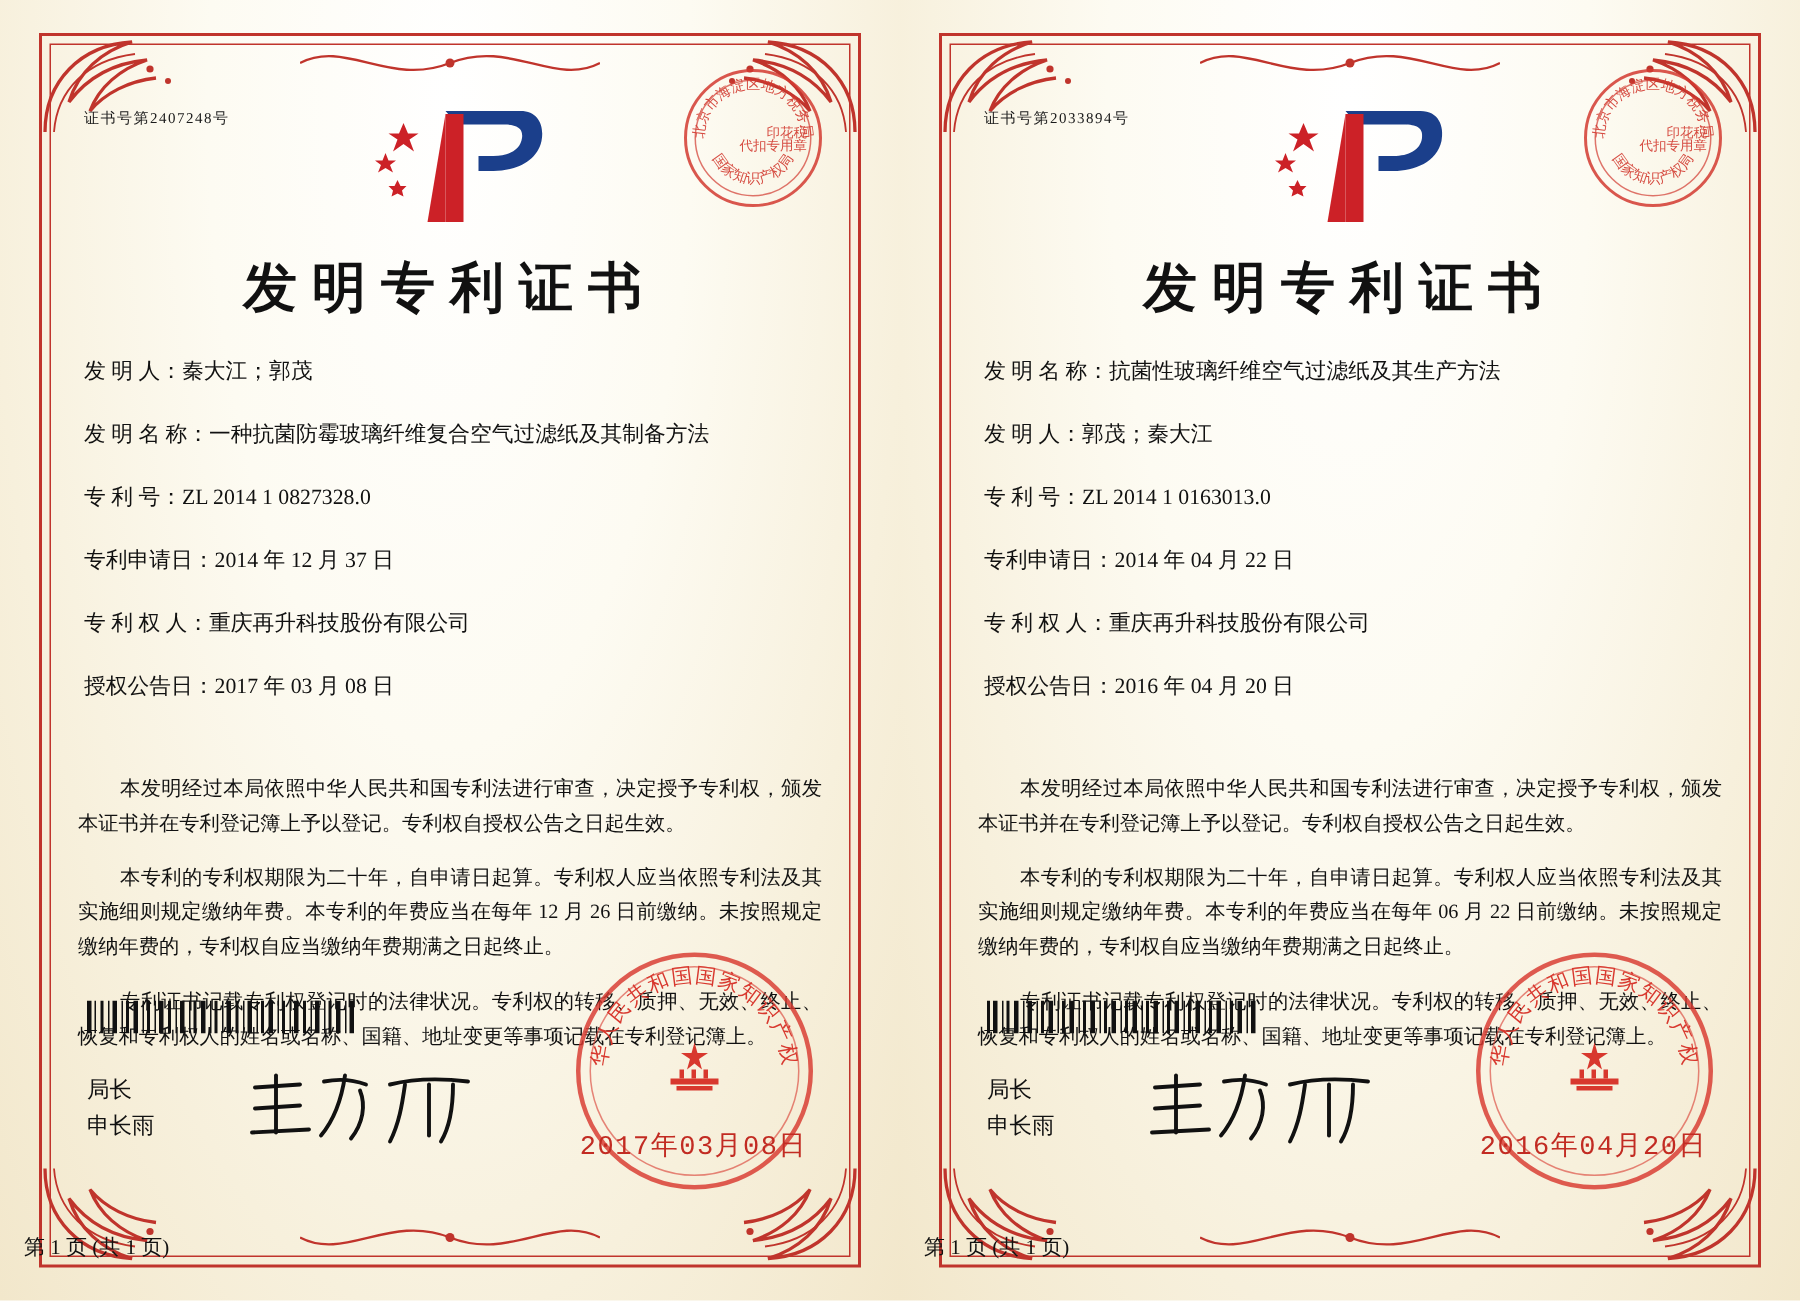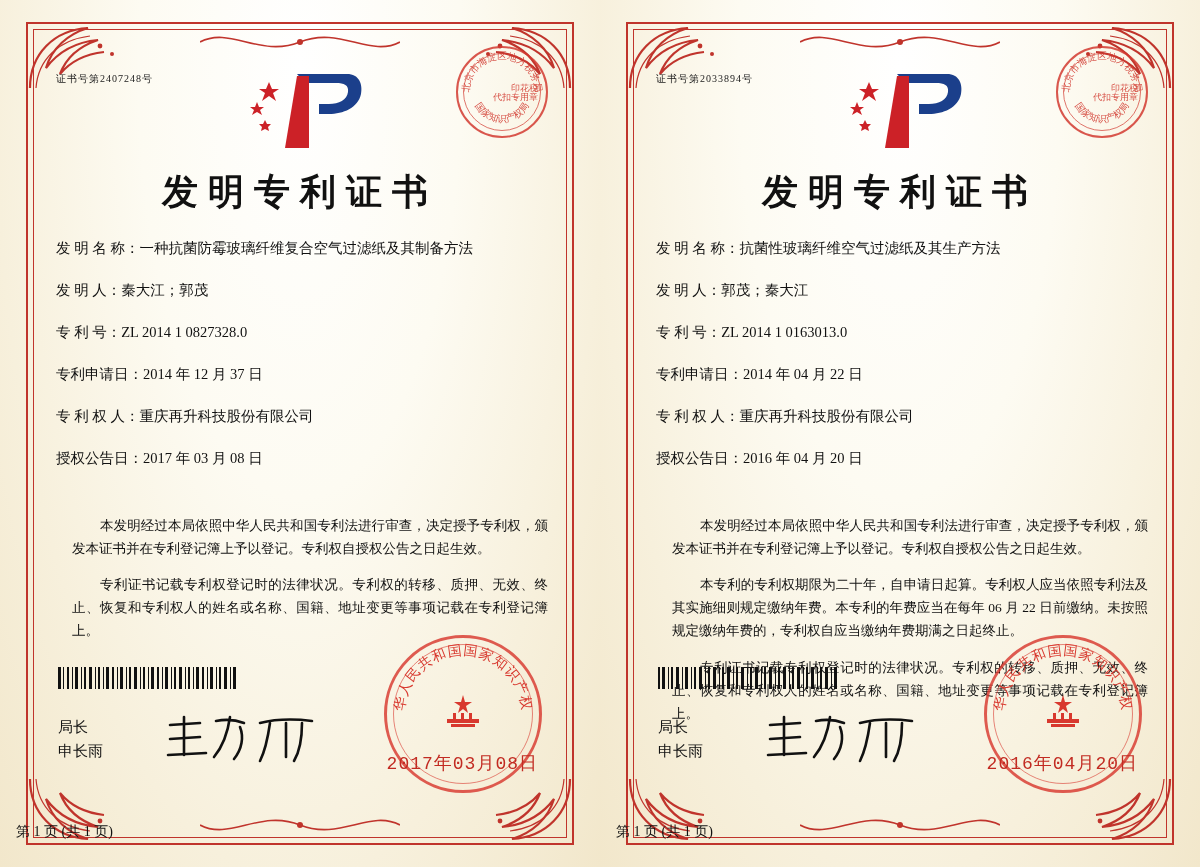--- a/index.html
+++ b/index.html
@@ -80,21 +80,21 @@
   
   .fields{position:absolute;left:56px;right:56px;top:238px;}
   .field{
     font-size:14.5px;color:#111;margin-bottom:22px;line-height:20px;
     white-space:nowrap;
   }
   .field .lbl{display:inline-block;}
   .field .val{display:inline;}
 
   
-  .para-wrap{position:absolute;left:72px;right:52px;top:500px;}
+  .para-wrap{position:absolute;left:52px;right:52px;top:500px;}
   .para{
     font-size:13.5px;line-height:23px;color:#111;text-align:justify;
     text-indent:28px;margin-bottom:3px;
   }
 
   
   .barcode{position:absolute;left:58px;bottom:178px;width:180px;height:22px;}
 
   
   .sig-block{position:absolute;left:58px;bottom:104px;font-size:15px;color:#111;line-height:24px;}
@@ -197,30 +197,31 @@
     </svg>
     <div class="mid">
       <div>印花税</div>
       <div>代扣专用章</div>
     </div>
   </div>
 
   <div class="doc-title">发明专利证书</div>
 
   <div class="fields">
+    <div class="field"><span class="lbl">发 明 人：</span><span class="val">秦大江；郭茂</span></div>
     <div class="field"><span class="lbl">发 明 名 称：</span><span class="val">一种抗菌防霉玻璃纤维复合空气过滤纸及其制备方法</span></div>
-    <div class="field"><span class="lbl">发 明 人：</span><span class="val">秦大江；郭茂</span></div>
     <div class="field"><span class="lbl">专 利 号：</span><span class="val">ZL 2014 1 0827328.0</span></div>
     <div class="field"><span class="lbl">专利申请日：</span><span class="val">2014 年 12 月 37 日</span></div>
     <div class="field"><span class="lbl">专 利 权 人：</span><span class="val">重庆再升科技股份有限公司</span></div>
     <div class="field"><span class="lbl">授权公告日：</span><span class="val">2017 年 03 月 08 日</span></div>
   </div>
 
   <div class="para-wrap">
     <p class="para">本发明经过本局依照中华人民共和国专利法进行审查，决定授予专利权，颁发本证书并在专利登记簿上予以登记。专利权自授权公告之日起生效。</p>
+    <p class="para">本专利的专利权期限为二十年，自申请日起算。专利权人应当依照专利法及其实施细则规定缴纳年费。本专利的年费应当在每年 12 月 26 日前缴纳。未按照规定缴纳年费的，专利权自应当缴纳年费期满之日起终止。</p>
     <p class="para">专利证书记载专利权登记时的法律状况。专利权的转移、质押、无效、终止、恢复和专利权人的姓名或名称、国籍、地址变更等事项记载在专利登记簿上。</p>
   </div>
 
   <div class="barcode">
     <svg width="180" height="22" viewBox="0 0 180 22" preserveAspectRatio="none">
       <g fill="#111">
         <rect x="0" y="0" width="3" height="22"></rect>
           <rect x="5" y="0" width="1" height="22"></rect>
         <rect x="9" y="0" width="2" height="22"></rect>
           <rect x="14" y="0" width="1" height="22"></rect>

